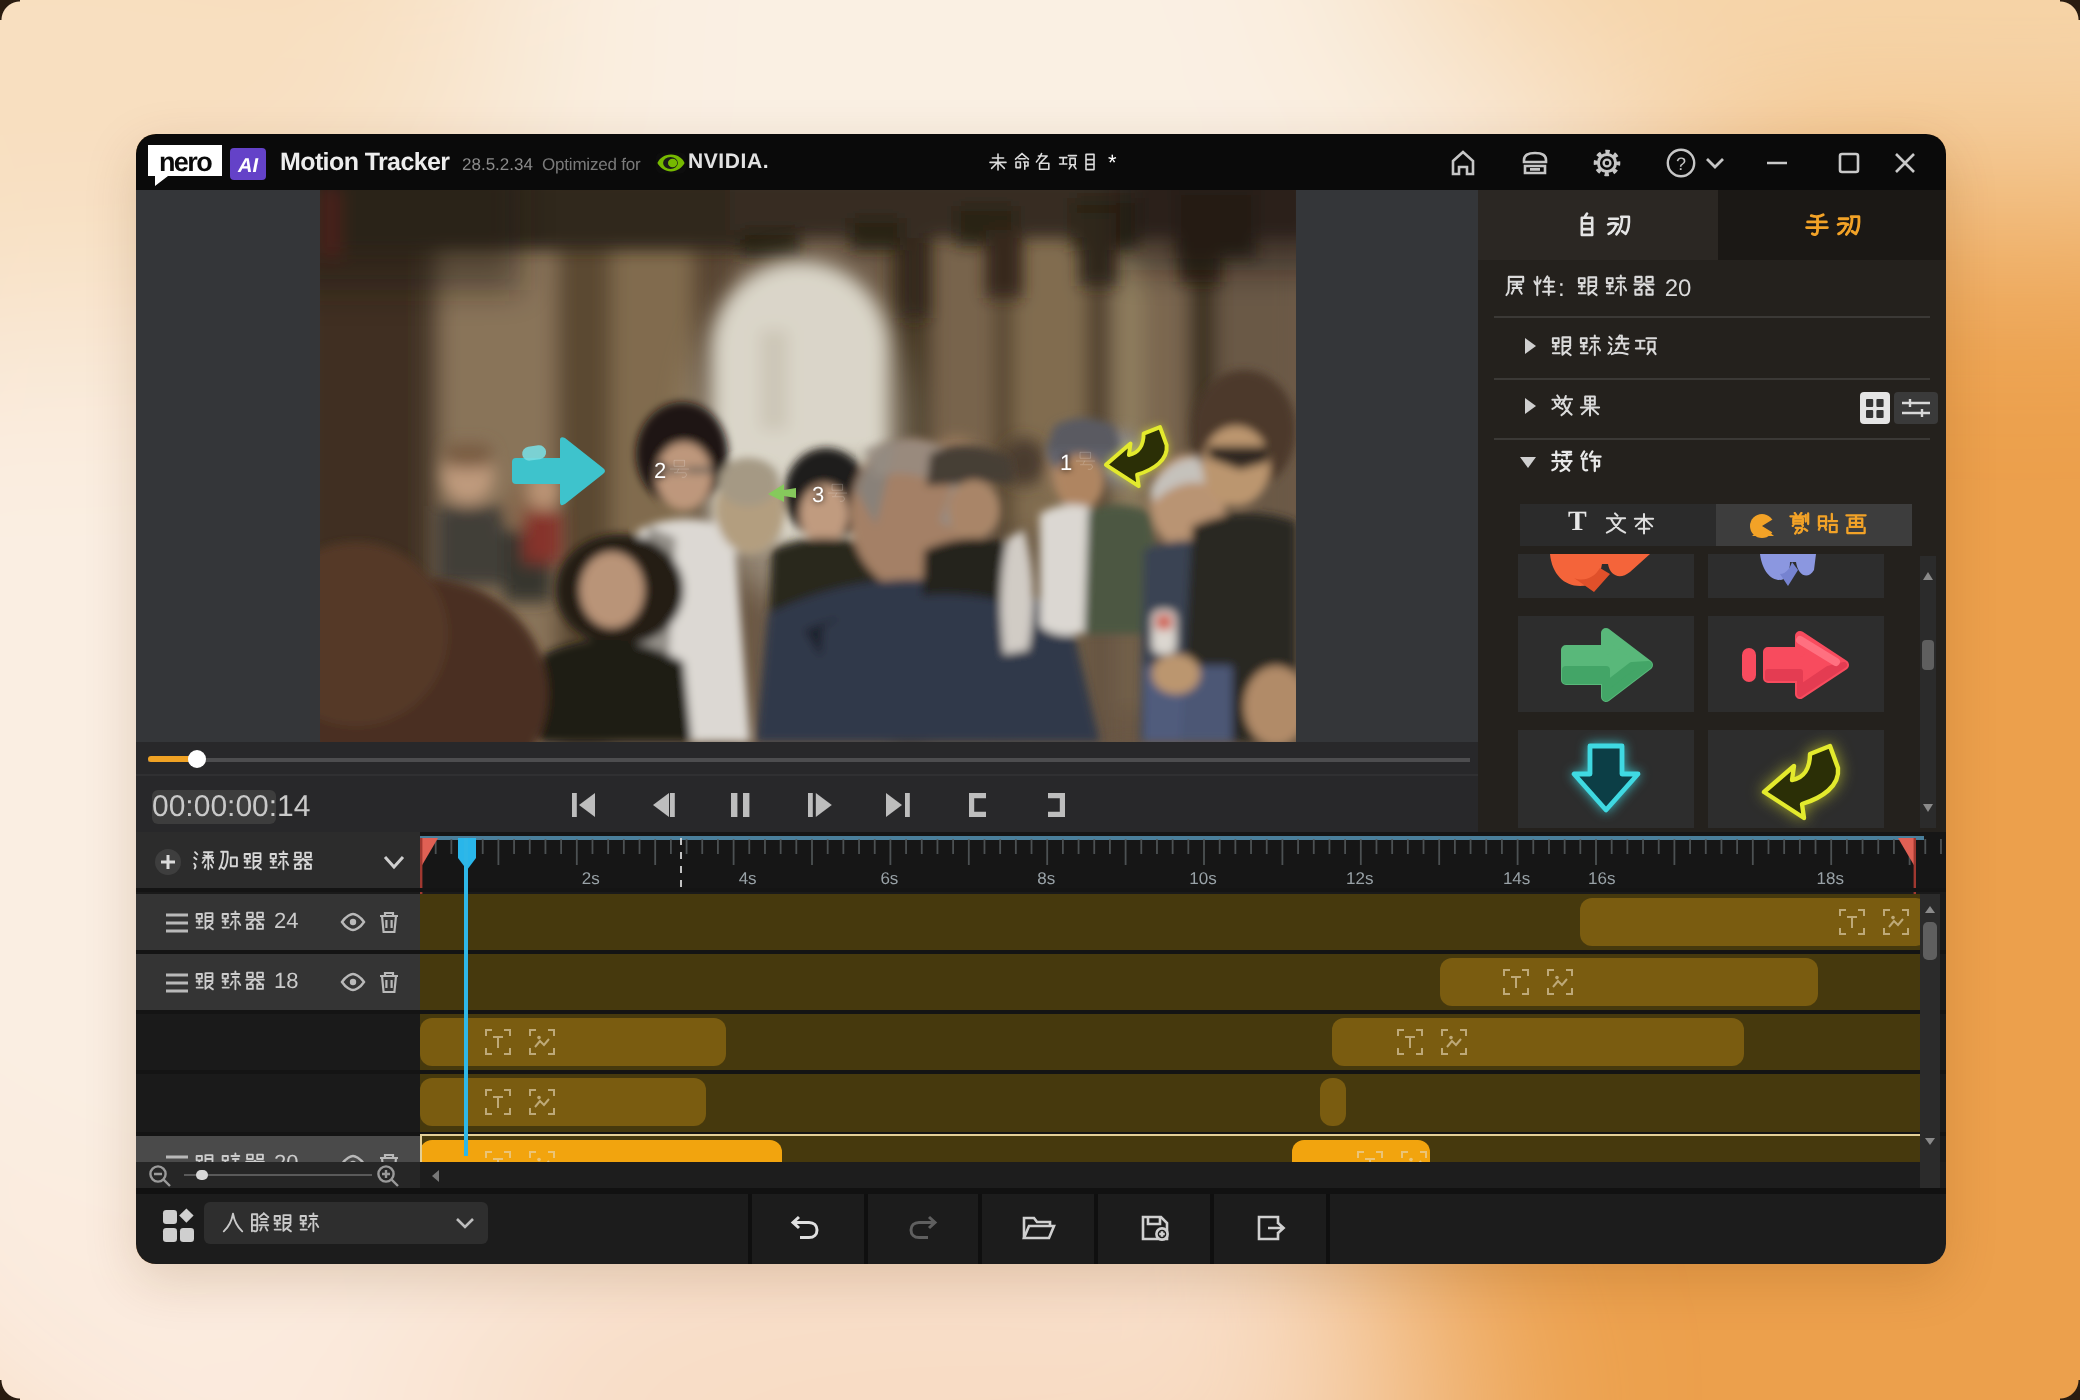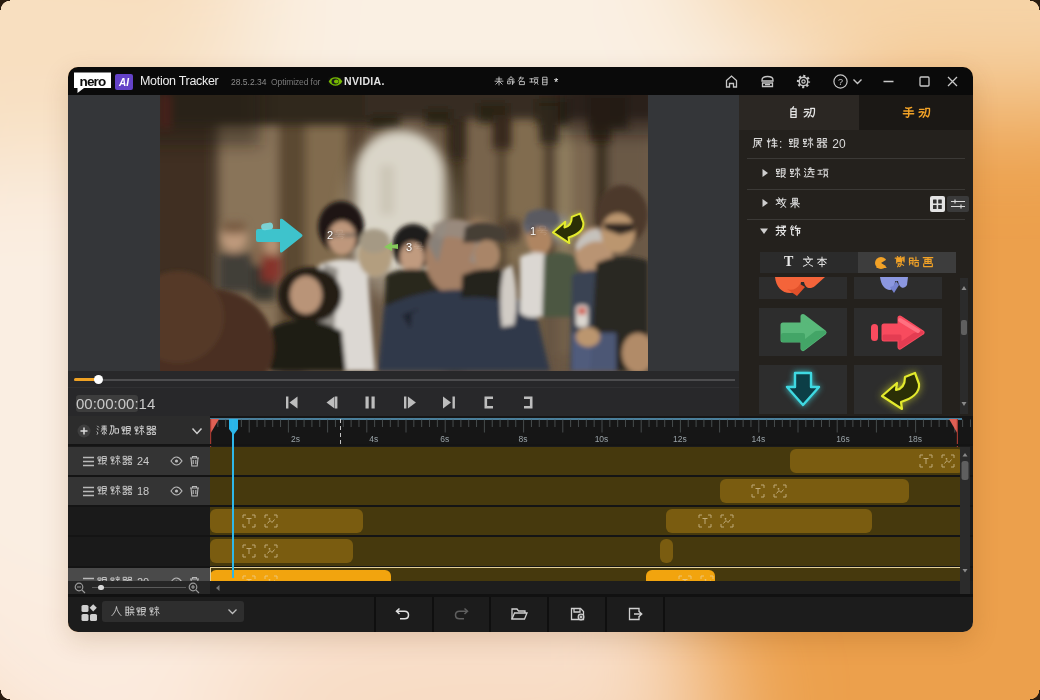--- a/index.html
+++ b/index.html
@@ -157,21 +157,21 @@
 <div class="win">
  <div class="tb">
   <svg class="abs" style="left:5px;top:4px" width="39" height="22" viewBox="0 0 39 22">
     <path d="M1 1.5 h37 v15.5 h-27 l-6.5 5 v-5 h-3.5 z" fill="#fff"></path>
     <text x="19.5" y="14.5" font-family="Liberation Sans" font-size="13.5" font-weight="bold" fill="#0a0a0a" text-anchor="middle" letter-spacing="-0.8">nero</text>
   </svg>
   <svg class="abs" style="left:47px;top:7px" width="18" height="16">
         <rect width="18" height="16" rx="2" fill="#6442c8"></rect>
         <text x="9" y="12" font-family="Liberation Sans" font-size="10" font-weight="bold" font-style="italic" fill="#fff" text-anchor="middle">AI</text>
       </svg>
-  <div class="abs" style="left:72px;top:7px;font-size:12.5px;font-weight:normal;color:#ededed;letter-spacing:-0.3px">Motion Tracker</div>
+  <div class="abs" style="left:72px;top:7px;font-size:12.5px;font-weight:bold;color:#ededed;letter-spacing:-0.3px">Motion Tracker</div>
   <div class="abs" style="left:163px;top:9.5px;font-size:8.5px;color:#8b8b8b">28.5.2.34</div>
   <div class="abs" style="left:203px;top:10px;font-size:8.5px;letter-spacing:-0.1px;color:#7a7a7a">Optimized for</div>
   <svg class="abs" style="left:260px;top:8.5px" width="15" height="11" viewBox="0 0 17 12">
     <rect x="0" y="0" width="17" height="12" rx="3" fill="#0d0d0d"></rect>
     <path d="M8.5 1.2 C4.5 1.2 1.8 3.6 0.8 6 C2.2 8.6 5.2 10.8 8.5 10.8 C11.8 10.8 14.8 8.6 16.2 6 C15.2 3.6 12.5 1.2 8.5 1.2 Z" fill="#76b900"></path>
     <ellipse cx="8.2" cy="6" rx="4.2" ry="3.4" fill="#1a1a1a"></ellipse>
     <ellipse cx="9.4" cy="6" rx="2.6" ry="2.4" fill="#76b900"></ellipse>
   </svg>
   <div class="abs" style="left:276px;top:8px;font-size:10.5px;font-weight:bold;color:#e2e2e2;letter-spacing:0.3px">NVIDIA.</div>
   <div class="cjk abs" style="left:426px;top:9px;color:#dcdcdc;--sw:8">
@@ -657,21 +657,21 @@
           <line x1="807.52" y1="3.5" x2="807.52" y2="11.0"></line>
         </g>
       </svg>
   <div class="abs" style="left:207.9px;top:17.5px;width:24px;text-align:right;font-size:8.5px;color:#99a2a7">2s</div>
       <div class="abs" style="left:286.3px;top:17.5px;width:24px;text-align:right;font-size:8.5px;color:#99a2a7">4s</div>
       <div class="abs" style="left:364.70000000000005px;top:17.5px;width:24px;text-align:center;font-size:8.5px;color:#99a2a7">6s</div>
       <div class="abs" style="left:443.1px;top:17.5px;width:24px;text-align:center;font-size:8.5px;color:#99a2a7">8s</div>
       <div class="abs" style="left:521.5px;top:17.5px;width:24px;text-align:center;font-size:8.5px;color:#99a2a7">10s</div>
       <div class="abs" style="left:599.9000000000001px;top:17.5px;width:24px;text-align:center;font-size:8.5px;color:#99a2a7">12s</div>
       <div class="abs" style="left:678.3000000000001px;top:17.5px;width:24px;text-align:center;font-size:8.5px;color:#99a2a7">14s</div>
-      <div class="abs" style="left:763px;top:17.5px;width:24px;text-align:center;font-size:8.5px;color:#99a2a7">16s</div>
+      <div class="abs" style="left:726px;top:17.5px;width:24px;font-size:8.5px;color:#99a2a7">16s</div>
       <div class="abs" style="left:835.1px;top:17.5px;width:24px;text-align:center;font-size:8.5px;color:#99a2a7">18s</div>
   <div class="abs" style="left:0;top:0;width:141.5px;height:30px;background:#2c2c2c">
     <svg class="abs" style="left:9px;top:8px" width="14" height="14">
           <circle cx="7" cy="7" r="6.5" fill="#3e3e3e"></circle>
           <path d="M7 3.5 V10.5 M3.5 7 H10.5" stroke="#dcdcdc" stroke-width="1.5"></path>
         </svg>
     <div class="cjk abs" style="left:28px;top:9px;color:#d6d6d6;--sw:8.5"><svg width="11" height="11">
             <use href="#g添"></use>
           </svg><svg width="11" height="11" style="margin-left:1.5px">
             <use href="#g加"></use>

